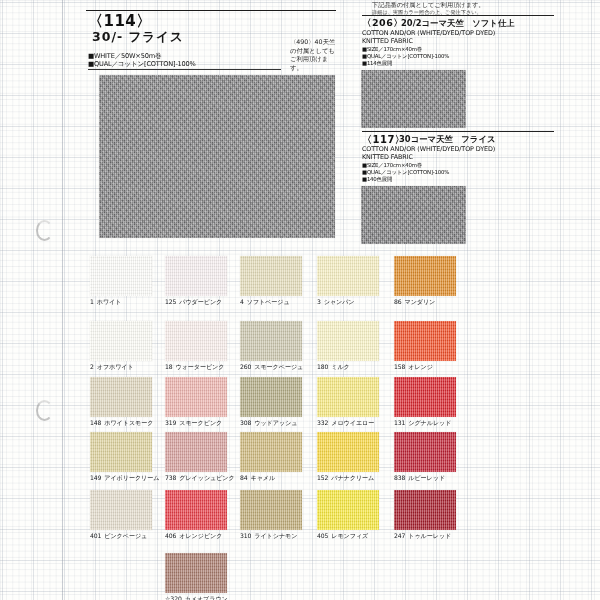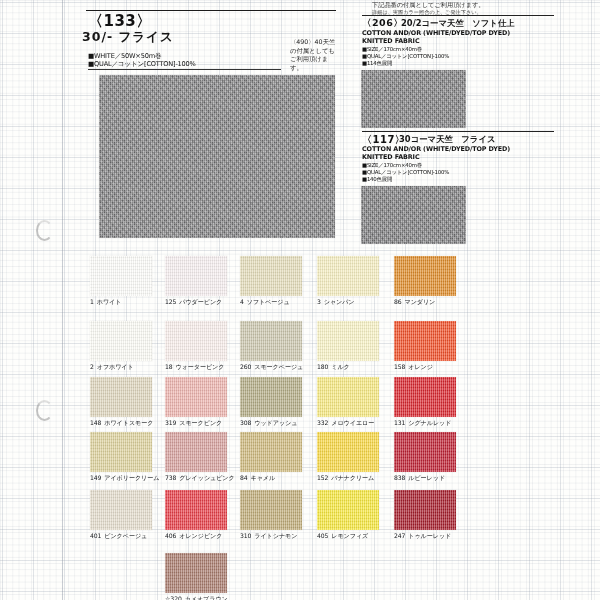--- a/index.html
+++ b/index.html
@@ -40,21 +40,21 @@
   .punch.p1{top:220px;}
   .punch.p2{top:400px;}
 
   
   .hdr-rule{position:absolute;height:1px;background:#1b1b1b;}
   .code-big{
     position:absolute;font-weight:bold;letter-spacing:.5px;color:#111;
   }
   .txt{position:absolute;color:#151515;white-space:nowrap;}
   .sub-jp{font-size:12.5px;font-weight:bold;letter-spacing:1px;}
-  .eng{font-size:7.6px;font-weight:bold;letter-spacing:-0.1px;}
+  .eng{font-size:7.6px;font-weight:normal;letter-spacing:-0.1px;}
   .spec{font-size:6.6px;letter-spacing:-0.2px;}
   .note{font-size:6.3px;line-height:8.6px;color:#1a1a1a;white-space:normal;}
   .tiny{font-size:5.6px;color:#2a2a2a;white-space:nowrap;}
 
   
   .swatch{
     position:absolute;
     background-repeat:repeat;
     box-shadow:0 0 0 .5px rgba(0,0,0,.05);
   }
@@ -85,23 +85,23 @@
 
   <div class="margin-rule"></div>
   <div class="punch p1"></div>
   <div class="punch p2"></div>
 
   <div class="txt tiny" style="left:372px;top:1px;font-size:6.2px;">下記品番の付属としてご利用頂けます。</div>
   <div class="txt tiny" style="left:372px;top:9px;font-size:5.2px;color:#444;">詳細は、実際カラー照合の上、ご発注下さい。</div>
 
   <div class="hdr-rule" style="left:86px;top:10px;width:250px;height:1.4px;"></div>
 
-  <div class="code-big" style="left:88px;top:12px;font-size:15px;">〈133〉</div>
+  <div class="code-big" style="left:88px;top:12px;font-size:15px;">〈114〉</div>
 
-  <div class="txt sub-jp" style="left:82px;top:29px;">30/- フライス</div>
+  <div class="txt sub-jp" style="left:92px;top:29px;">30/- フライス</div>
 
 
   <div class="txt spec" style="left:88px;top:52px;">■WHITE／50W×50m巻</div>
   <div class="txt spec" style="left:88px;top:60px;">■QUAL／コットン[COTTON]-100%</div>
   <div class="hdr-rule" style="left:88px;top:68.5px;width:193px;background:#333;"></div>
 
   <div class="note" style="position:absolute;left:290px;top:38px;width:48px;">〈490〉40天竺の付属としてもご利用頂けます。</div>
 
   <div class="swatch heather" id="sw-main" style="left:99px;top:75px;width:236px;height:163px;background-color:#8e8e90;"></div>
 

